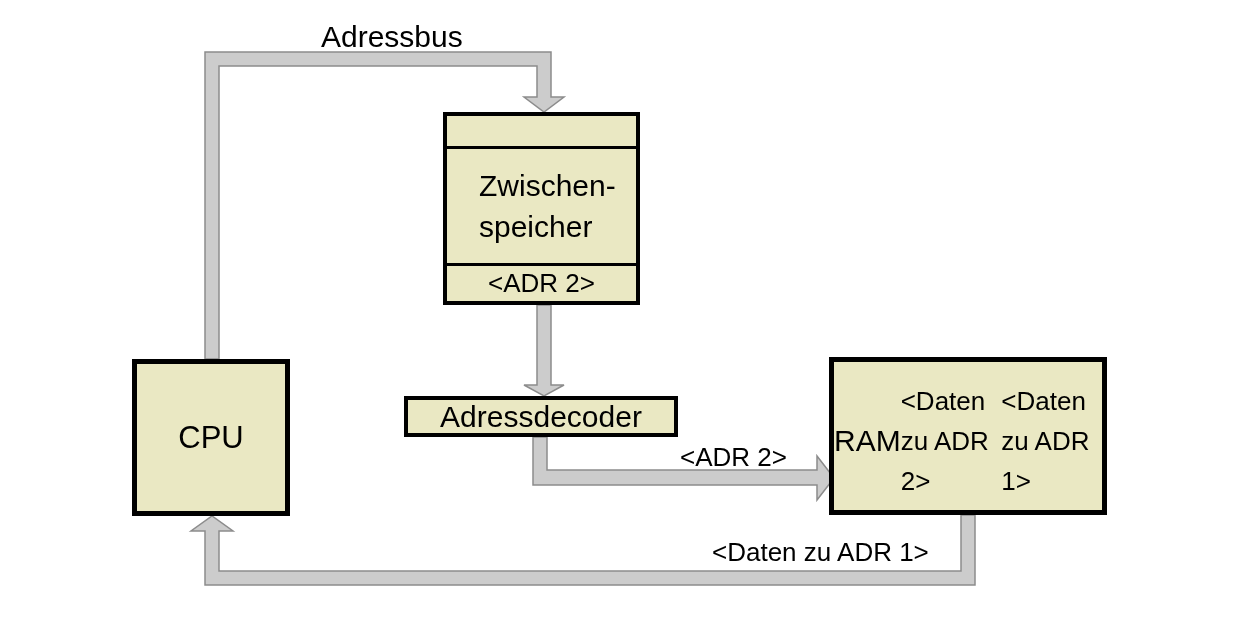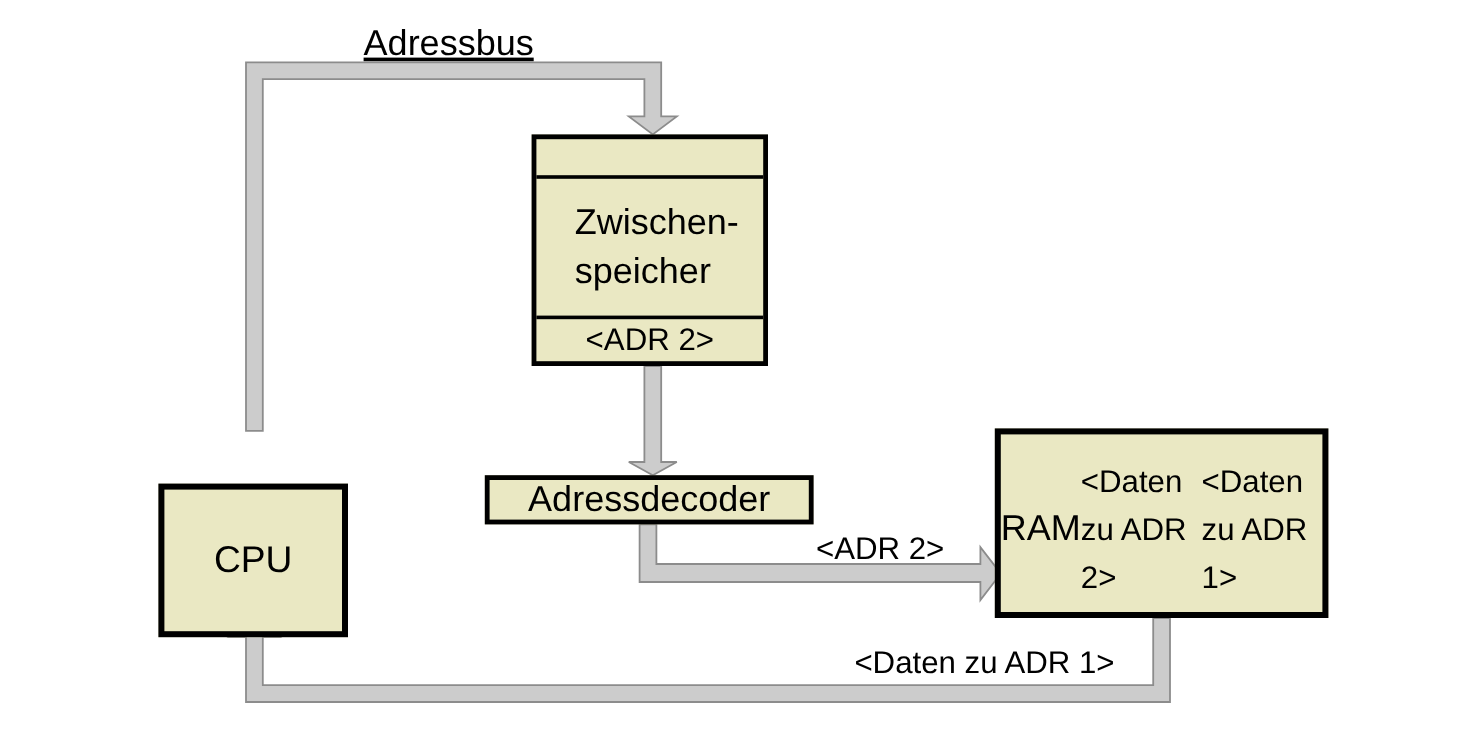--- a/index.html
+++ b/index.html
@@ -35,23 +35,23 @@
   }
   .label {
     position:absolute; z-index:3;
     white-space:nowrap;
     color:var(--text);
   }
   .big-label { font-size:30px; }
   .small-label { font-size:26px; }
 
   
-  .cpu { left:132px; top:359px; width:158px; height:128px;
+  .cpu { left:132px; top:359px; width:158px; height:157px;
          display:flex; align-items:center; justify-content:center;
-         font-size:31px;margin-top:44px; }
+         font-size:31px; }
 
   
   .buffer { left:443px; top:112px; width:197px; height:193px;
             border-width:4px; display:flex; flex-direction:column; }
   .buffer-top { height:33px; border-bottom:3px solid var(--box-border); }
   .buffer-mid { flex:1; display:flex; flex-direction:column; justify-content:center;
                 padding-left:32px; font-size:30px; line-height:41px; }
   .buffer-bottom { height:38px; border-top:3px solid var(--box-border);
                    display:flex; align-items:center; justify-content:center;
                    font-size:26px; }
@@ -62,21 +62,21 @@
              font-size:30px; }
 
   
   .ram { left:829px; top:357px; width:278px; height:158px;
          display:flex; flex-direction:row; align-items:center;
          padding-top:9px; }
   .ram-title { font-size:30px; line-height:36px; }
   .ram-row { font-size:26px; line-height:40px; }
 
   
-  .adressbus-label { left:303px; top:20px;text-decoration:underline; }
+  .adressbus-label { left:321px; top:20px; }
   .adr2-bus-label  { left:680px; top:442px; }
   .datenbus-label  { left:524px; top:534px; }
   .daten-adr1-bus-label { left:712px; top:537px; }
 </style>
 </head>
 <body>
 
 <div class="stage">
 
   <svg class="buses" width="1234" height="617" viewBox="0 0 1234 617">

